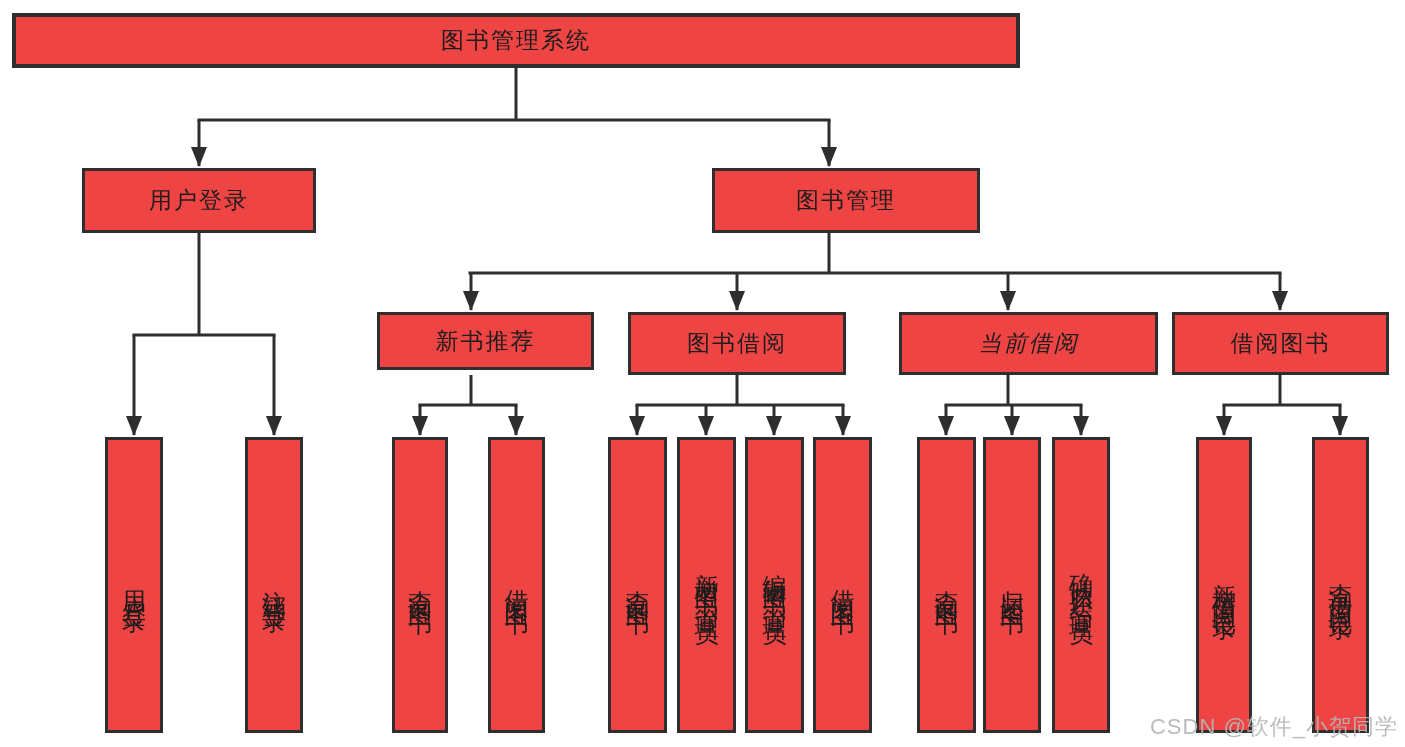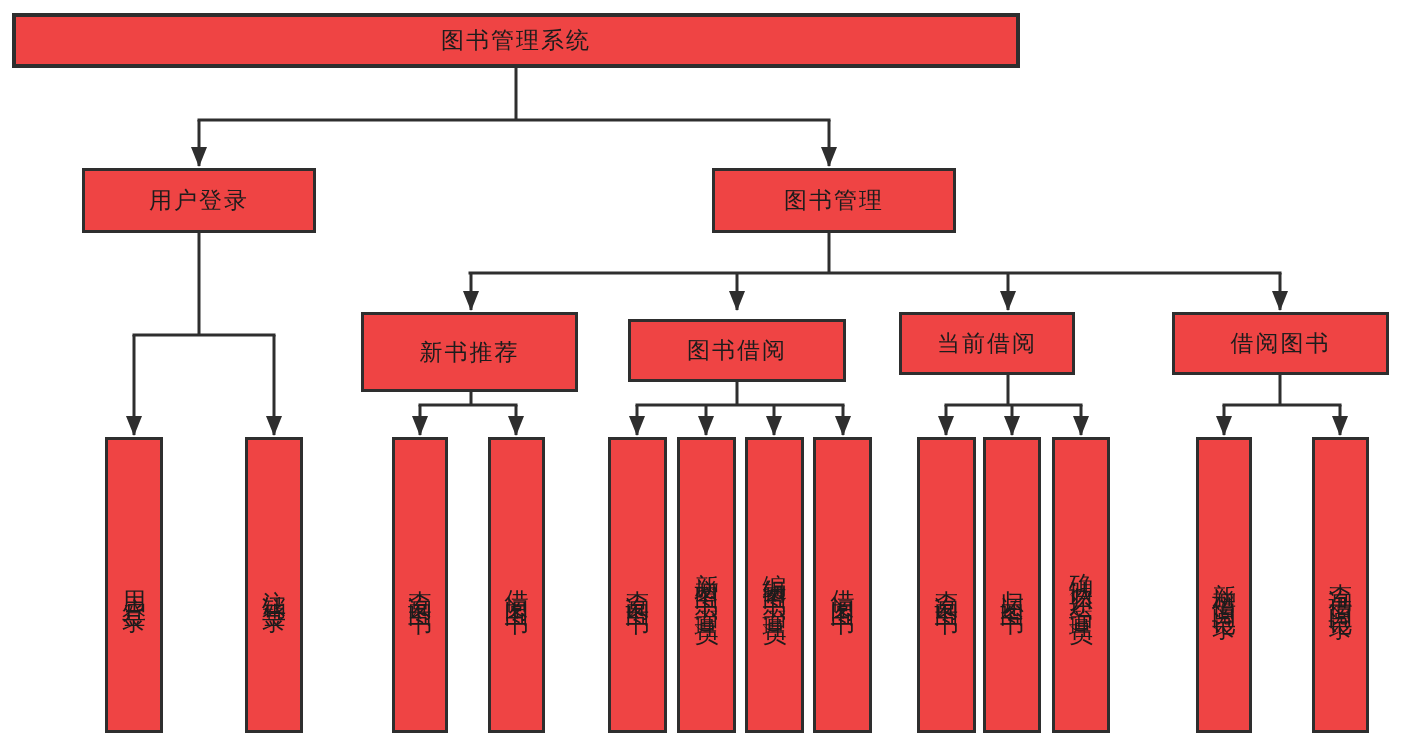--- a/index.html
+++ b/index.html
@@ -101,31 +101,31 @@
     <line x1="1340" y1="405" x2="1340" y2="435" stroke="#2e2e2e" stroke-width="3" marker-end="url(#ah)"></line>
   </svg>
 
   <div class="box root" style="left:12px; top:13px; width:1008px; height:55px;">
     <span class="hlabel">图书管理系统</span>
   </div>
 
   <div class="box" style="left:82px; top:168px; width:234px; height:65px;">
     <span class="hlabel">用户登录</span>
   </div>
-  <div class="box" style="left:712px; top:168px; width:244px; height:65px;">
+  <div class="box" style="left:712px; top:168px; width:268px; height:65px;">
     <span class="hlabel">图书管理</span>
   </div>
 
-  <div class="box" style="left:361px; top:312px; width:217px; height:80px;text-align:right;">
+  <div class="box" style="left:377px; top:312px; width:217px; height:58px;text-align:right;">
     <span class="hlabel">新书推荐</span>
   </div>
-  <div class="box" style="left:628px; top:312px; width:218px; height:63px;margin-top:7px;">
+  <div class="box" style="left:628px; top:312px; width:218px; height:63px;">
     <span class="hlabel">图书借阅</span>
   </div>
-  <div class="box" style="left:899px; top:312px; width:176px; height:63px;">
+  <div class="box" style="left:899px; top:312px; width:259px; height:63px;font-style:italic;">
     <span class="hlabel">当前借阅</span>
   </div>
   <div class="box" style="left:1172px; top:312px; width:217px; height:63px;">
     <span class="hlabel">借阅图书</span>
   </div>
 
   <div class="box leaf" style="left:105px; top:437px; width:58px; height:296px;">
     <span class="vlabel">用户登录</span>
   </div>
   <div class="box leaf" style="left:245px; top:437px; width:58px; height:296px;">
@@ -162,14 +162,15 @@
     <span class="vlabel">确认归还（管理员）</span>
   </div>
 
   <div class="box leaf" style="left:1196px; top:437px; width:56px; height:296px;">
     <span class="vlabel">新增借阅记录</span>
   </div>
   <div class="box leaf" style="left:1312px; top:437px; width:57px; height:296px;">
     <span class="vlabel">查询借阅记录</span>
   </div>
 
+  <div class="watermark">CSDN @软件_小贺同学</div>
 
 </div>
 
 </body></html>

